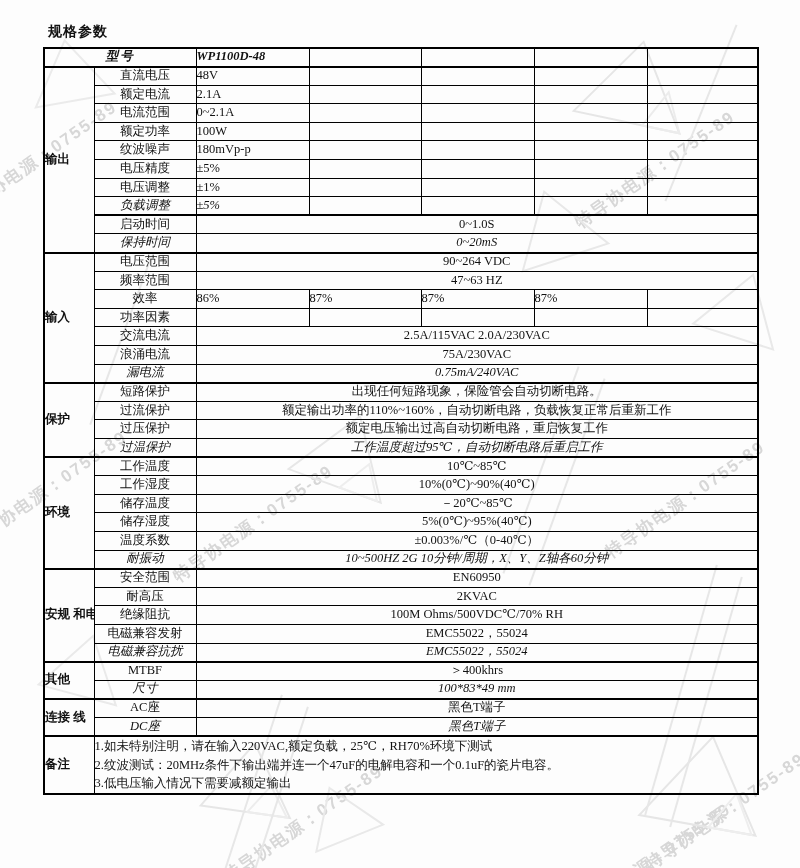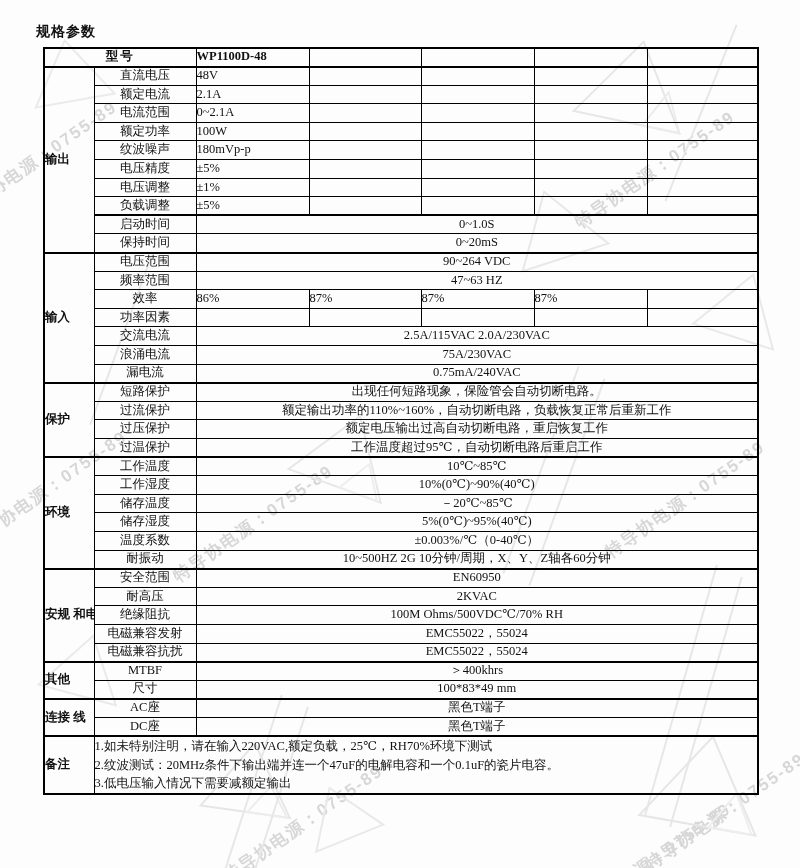--- a/index.html
+++ b/index.html
@@ -12,32 +12,32 @@
   .wm-layer{position:absolute;inset:0;z-index:0;pointer-events:none;overflow:hidden;}
   .wm-text{
     position:absolute;font-size:17px;letter-spacing:2px;white-space:nowrap;
     color:#d7d7d7;transform:rotate(-35deg);
     font-family:"Liberation Sans","DejaVu Sans",sans-serif;font-weight:bold;
   }
   .wm-tri{position:absolute;}
   .wm-line{position:absolute;width:2px;background:#e7e7e7;}
   
   .sheet{position:absolute;inset:0;z-index:1;}
-  .sheet-title{position:absolute;left:36px;top:23px;font-size:14px;font-weight:bold;letter-spacing:1px;}
+  .sheet-title{position:absolute;left:48px;top:23px;font-size:14px;font-weight:bold;letter-spacing:1px;}
   table.spec{
     position:absolute;left:43px;top:47px;width:714px;
     border-collapse:collapse;table-layout:fixed;
     border:2px solid #000;
   }
   table.spec td{
     border:1px solid #000;font-size:12.5px;line-height:1.1;
     padding:0;vertical-align:middle;overflow:hidden;white-space:nowrap;
   }
   table.spec tr{height:18.6px;}
-  tr.hthick td{border-bottom-width:2px;}
+  tr.hthick td{border-bottom-width:2px;font-style:italic;}
   .c-group{
     font-weight:bold;font-size:13.5px;
     white-space:pre-line;line-height:1.25;border-bottom-width:2px !important;
   }
   .c-label{padding-left:4px;text-align:center;margin-top:39px;}
   .c-val{padding-left:3px;text-align:left;}
   .c-mid{text-align:center;border-radius:8px;}
   .c-model-label{text-align:center;font-weight:bold;font-size:13.5px;letter-spacing:2px;}
   .c-model-val{font-weight:bold;font-size:13.5px;padding-left:3px;text-align:left;margin-top:8px;}
   tr.notes-row{height:71px;}

